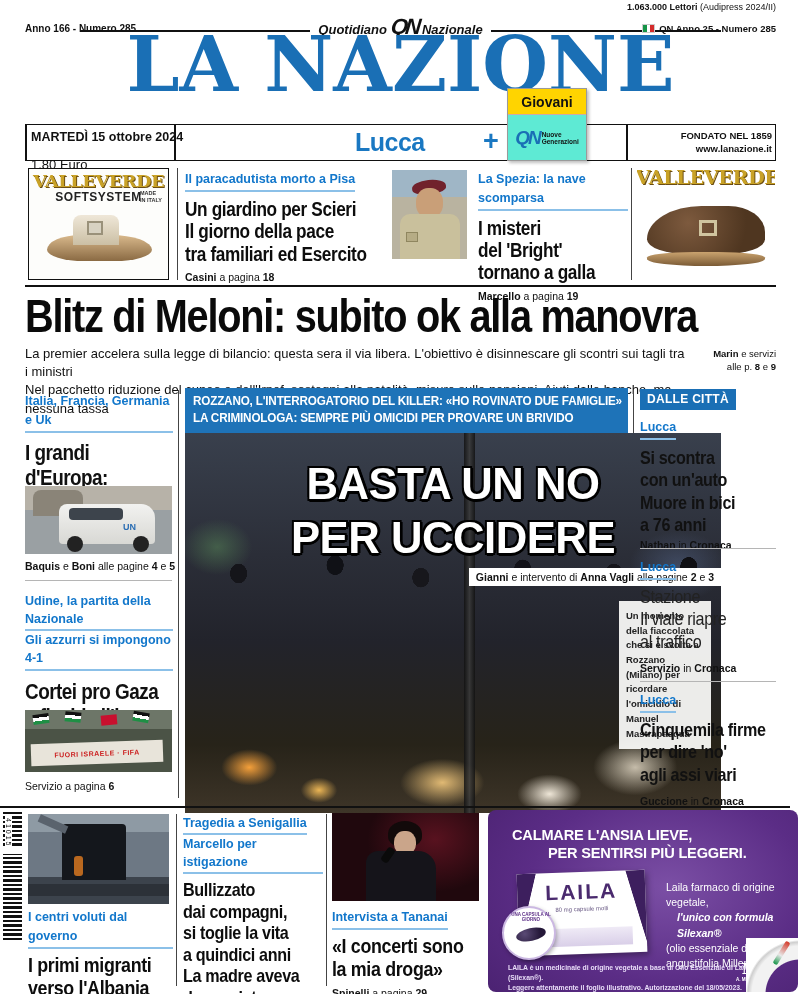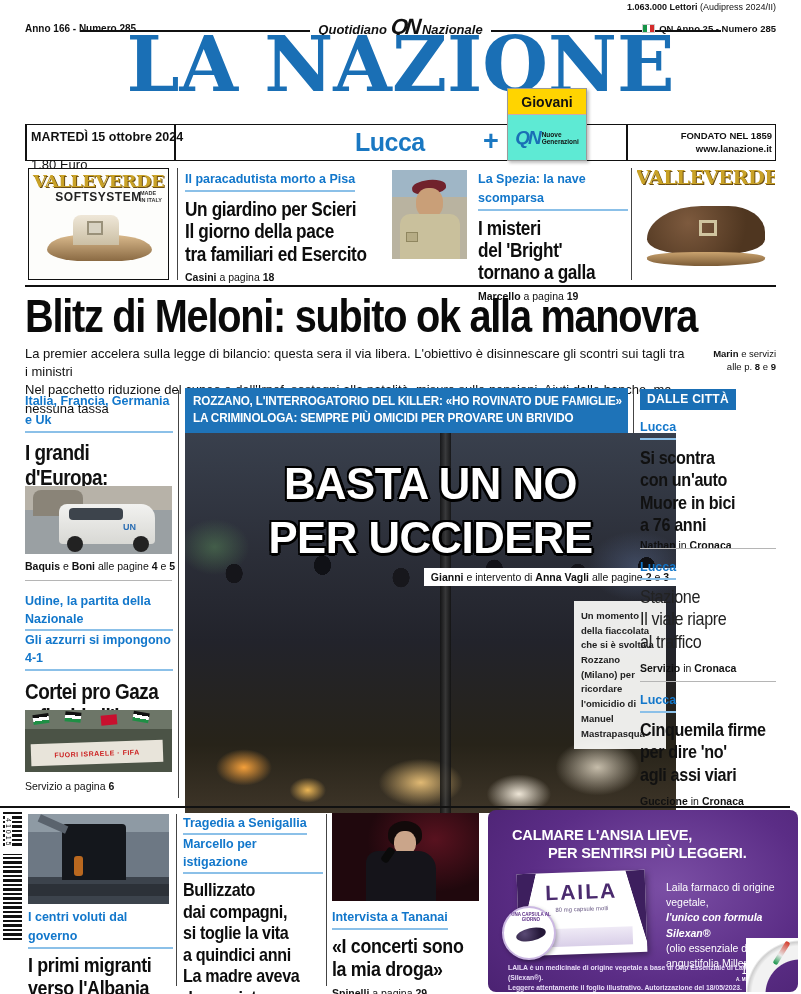--- a/index.html
+++ b/index.html
@@ -91,21 +91,21 @@
   .photo-un .wheel { position:absolute; bottom:2px; width:16px; height:16px; background:#222; border-radius:50%; }
   .photo-prot { left:25px; top:710px; width:147px; height:62px; background:linear-gradient(180deg,#6d7668 0 30%,#4b5346 30% 100%); overflow:hidden; }
   .pflag { position:absolute; width:16px; height:10px; }
   .photo-prot .banner { position:absolute; left:6px; top:32px; width:132px; height:22px; background:#e8e4da; transform:rotate(-2deg); display:flex; align-items:center; justify-content:center; }
   .photo-prot .banner span { color:#c22; font-weight:800; font-size:7px; letter-spacing:.5px; white-space:nowrap; }
 
   
   .feat { left:185px; top:388px; width:443px; }
   .feat-banner { background:#1e73b8; color:#fff; padding:5px 8px 6px; }
   .feat-banner div { font-weight:800; font-size:13px; line-height:1.3; letter-spacing:-0.2px; transform:scaleX(.9); transform-origin:0 0; width:112%; white-space:nowrap; }
-  .feat-photo { position:relative; width:491px; height:380px; overflow:hidden;
+  .feat-photo { position:relative; width:536px; height:380px; overflow:hidden;
     background:
       radial-gradient(40px 26px at 12% 88%, rgba(255,166,60,.95), transparent 70%),
       radial-gradient(26px 18px at 25% 94%, rgba(255,196,90,.9), transparent 70%),
       radial-gradient(60px 34px at 48% 92%, rgba(255,210,130,.85), transparent 70%),
       radial-gradient(46px 28px at 68% 95%, rgba(248,240,225,.95), transparent 70%),
       radial-gradient(60px 40px at 84% 88%, rgba(235,225,205,.8), transparent 70%),
       radial-gradient(50px 40px at 6% 30%, rgba(90,140,90,.5), transparent 70%),
       radial-gradient(70px 50px at 92% 35%, rgba(90,110,150,.45), transparent 70%),
       linear-gradient(180deg,#39404d 0%,#2b2e38 32%,#22232b 55%,#272319 82%,#3e3528 100%); text-decoration: underline; }
   .feat-photo .pole { position:absolute; left:52%; top:0; width:11px; height:100%; background:linear-gradient(90deg,#111,#3a3a3a,#111); opacity:.85; }
@@ -156,21 +156,21 @@
   .laila-box { position:absolute; left:30px; top:62px; width:128px; height:82px; background:#fff; transform:rotate(-2deg); box-shadow:2px 3px 6px rgba(0,0,0,.35); overflow:hidden; }
   .laila-box .wingL { position:absolute; left:-28px; top:0; width:56px; height:100%; background:linear-gradient(105deg,#3d1f5e 60%, transparent 61%); }
   .laila-box .wingR { position:absolute; right:-28px; top:0; width:56px; height:100%; background:linear-gradient(-105deg,#3d1f5e 60%, transparent 61%); }
   .laila-box .nm { position:absolute; left:0; right:0; top:8px; text-align:center; color:#4a2a6e; font-weight:700; font-size:21px; letter-spacing:2px; }
   .laila-box .sub { position:absolute; left:0; right:0; top:34px; text-align:center; color:#6a5a85; font-size:6px; }
   .laila-box .strip { position:absolute; left:14px; right:14px; bottom:8px; height:18px; background:linear-gradient(180deg,#efeaf6,#d9cfe8); font-size:4.5px; color:#555; padding:2px; }
   .laila-circle { position:absolute; left:14px; top:96px; width:54px; height:54px; border-radius:50%; background:#fff; border:2px solid #cbb8e2; box-shadow:1px 2px 4px rgba(0,0,0,.3); }
   .laila-circle .cap { position:absolute; left:12px; top:20px; width:30px; height:13px; background:radial-gradient(circle at 30% 35%, #5a4a75, #241738 70%); border-radius:50%; transform:rotate(-12deg); }
   .laila-circle .ctext { position:absolute; left:3px; top:4px; width:48px; text-align:center; font-size:4.5px; font-weight:800; color:#5b2d86; line-height:1.2; }
   .laila .body { position:absolute; left:178px; top:70px; color:#fff; font-size:10.5px; line-height:1.45; }
-  .laila .body .bold-it { font-weight:800; font-style:italic; }
+  .laila .body .bold-it { font-weight:800; font-style:italic;margin-left:11px; }
   .laila .fine { position:absolute; left:20px; top:153px; color:#e9ddf8; font-size:6.8px; font-weight:700; line-height:1.5; }
   .laila .men { position:absolute; right:34px; top:152px; text-align:center; }
   .laila .men .m { color:#fff; font-family:"DejaVu Serif", serif; font-weight:900; font-size:15px; line-height:1; }
   .laila .men .mt { color:#fff; font-size:4.5px; font-weight:700; }
   .curl { position:absolute; right:-2px; bottom:-2px; width:54px; height:56px;
      background:radial-gradient(70px 70px at 100% 100%, transparent 34px, #f2f2f2 35px 48px, #cfcfcf 52px, #fff 54px); border-bottom-right-radius:6px; }
   .curl .edge { position:absolute; right:16px; top:2px; width:5px; height:26px; background:linear-gradient(180deg,#d43a2a,#e8e8e8 60%,#159447); transform:rotate(32deg); border-radius:2px; }
 </style>
 </head>
 <body>

